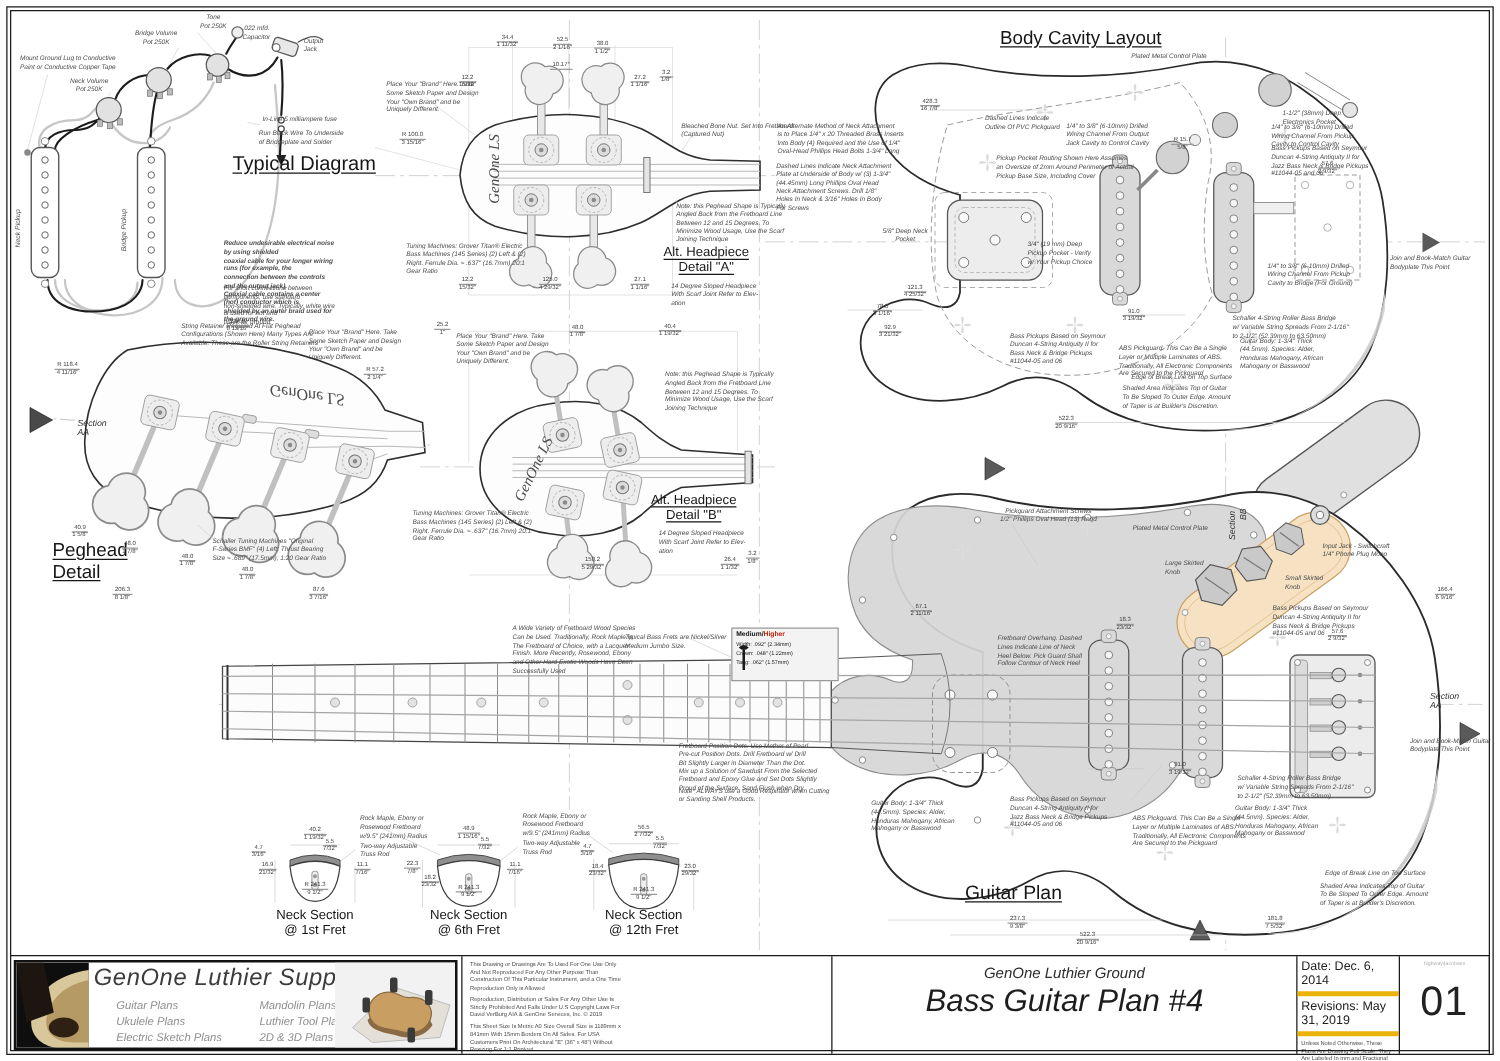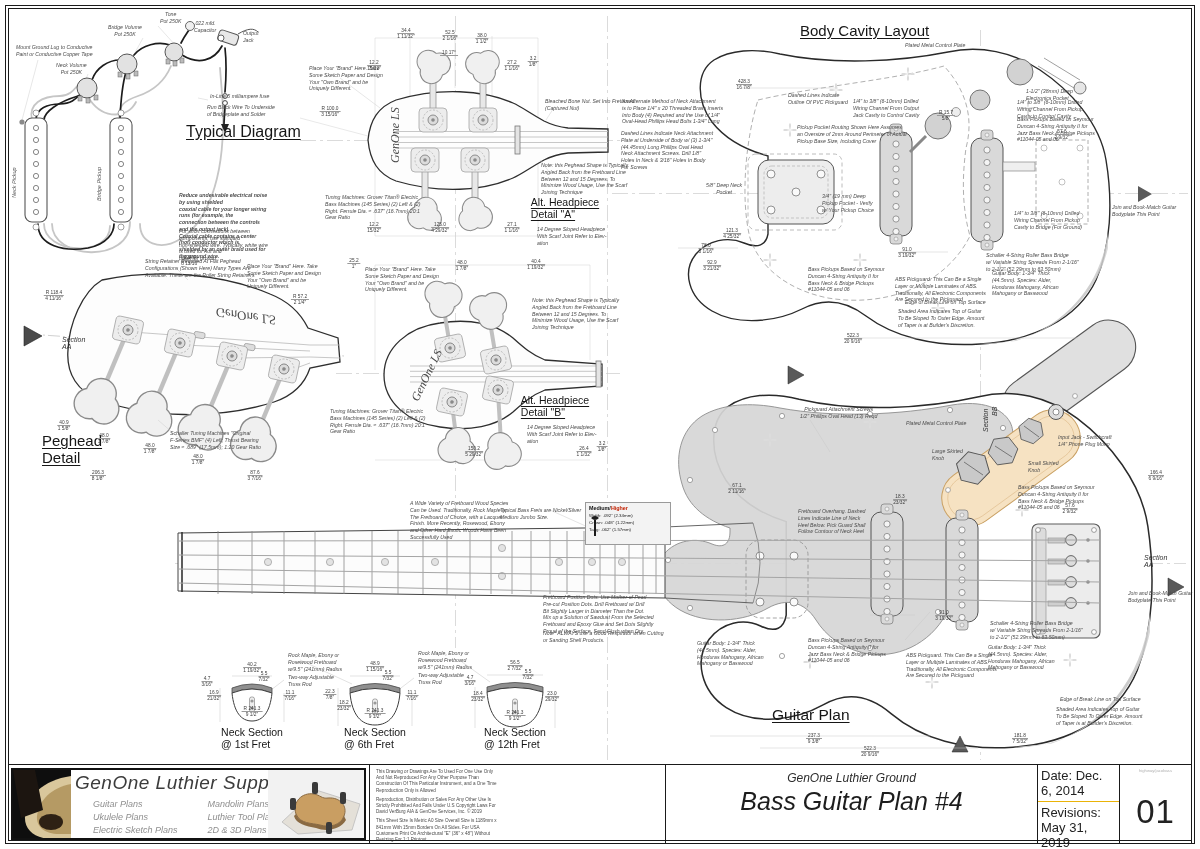--- a/index.html
+++ b/index.html
@@ -6,42 +6,42 @@
   html,body{background:#9a9a9a;font-family:"Liberation Sans",sans-serif}
   .sheet{position:relative;width:1200px;height:849px;background:#fff;overflow:hidden}
   .frame-outer{position:absolute;inset:5px;border:1px solid #1a1a1a;pointer-events:none;z-index:40}
   .frame-inner{position:absolute;inset:8px;border:1.6px solid #1a1a1a;pointer-events:none;z-index:40}
   svg{position:absolute;overflow:visible}
   .lbl{position:absolute;font-style:italic;font-size:5.2px;line-height:1.3;color:#4c4c4c;white-space:pre-line;z-index:20}
   .dim{position:absolute;font-size:4.8px;line-height:1.1;color:#3d3d3d;text-align:center;transform:translateX(-50%);z-index:20}
   .dim .mm{display:block;border-bottom:.5px solid #9a9a9a;padding:0 2px}
   .dim .in{display:block}
   .sec-title{position:absolute;color:#161616;text-decoration:underline;text-underline-offset:2px;white-space:pre-line;z-index:20}
-  .ctr{transform:translateX(-50%);text-align:left}
+  .ctr{transform:translateX(-50%);text-align:center}
   .sect-mark{position:absolute;font-style:italic;font-size:7px;color:#333;white-space:pre-line;z-index:20}
   
   .tb{position:absolute;left:8px;right:8px;top:764px;height:79px;border-top:1.6px solid #1a1a1a;z-index:30;background:#fff}
   .tb .cell{position:absolute;top:0;bottom:0;border-right:1.2px solid #1a1a1a}
   .tb-logo{left:0;width:362px}
   .logo-box{position:absolute;inset:3px;border:2px solid #111;display:flex;align-items:center;overflow:hidden}
   .logo-text{position:absolute;left:62px;top:2px;width:230px}
   .logo-brand{font-style:italic;font-size:19px;color:#3c3c3c;letter-spacing:.5px}
   .cats{position:absolute;left:80px;top:28px;display:flex;gap:30px}
   .cats .col div{font-style:italic;font-size:9px;color:#8f8f8f;line-height:1.45}
   .tb-legal{left:362px;width:296px;padding:4px 6px}
   .legal{font-size:4.6px;line-height:1.35;color:#4a4a4a;white-space:pre-line;margin-bottom:3px}
   .tb-title{left:658px;width:372px;text-align:center}
   .tb-company{font-style:italic;font-size:12px;color:#2c2c2c;margin-top:6px}
   .tb-plan{font-style:italic;font-size:25px;color:#1d1d1d;margin-top:2px}
   .tb-right{left:1030px;width:82px}
-  .tb-right .row{border-bottom:1px solid #eab308;font-size:13px;color:#222;padding:3px 3px}
+  .tb-right .row{border-bottom:4px solid #eab308;font-size:10px;color:#222;padding:3px 3px}
   .tb-right .note{font-size:4.6px;line-height:1.3;color:#4a4a4a;padding:3px 3px;white-space:pre-line}
   .tb-num{left:1112px;width:72px;border-right:none;text-align:center}
   .fileref{font-size:4.2px;color:#b0b0b0;margin-top:3px}
-  .sheetnum{font-size:33px;color:#222;margin-top:20px;letter-spacing:1px}
+  .sheetnum{font-size:33px;color:#222;margin-top:9px;letter-spacing:1px}
 </style>
 </head>
 <body>
 
 <div class="sheet">
   <div class="frame-outer"></div>
   <div class="frame-inner"></div>
 
   <svg style="left:0;top:0;z-index:1" width="1200" height="849" viewBox="0 0 1200 849">
     <g stroke="#cccccc" stroke-width="0.7" stroke-dasharray="16 4 3 4" fill="none">

